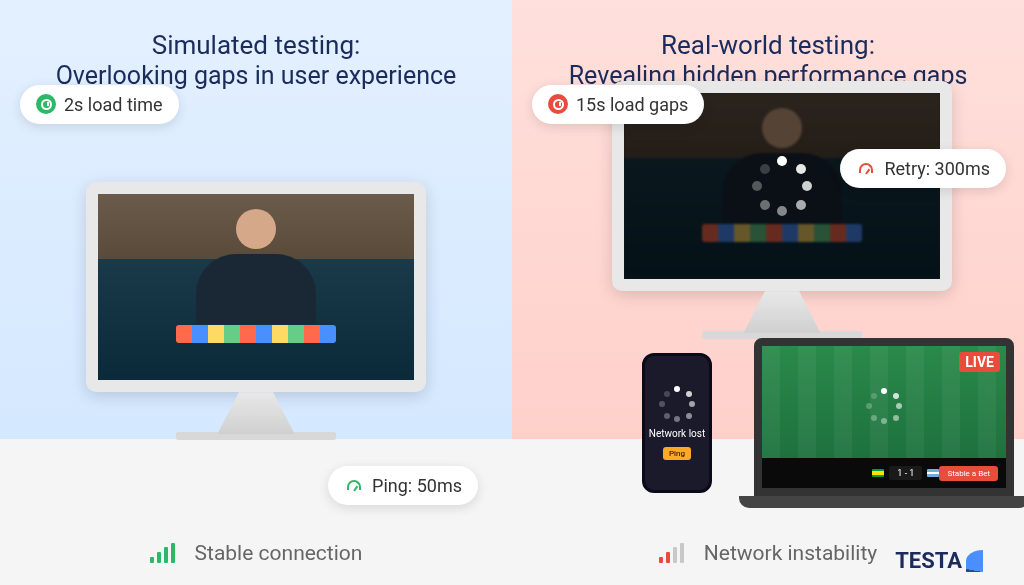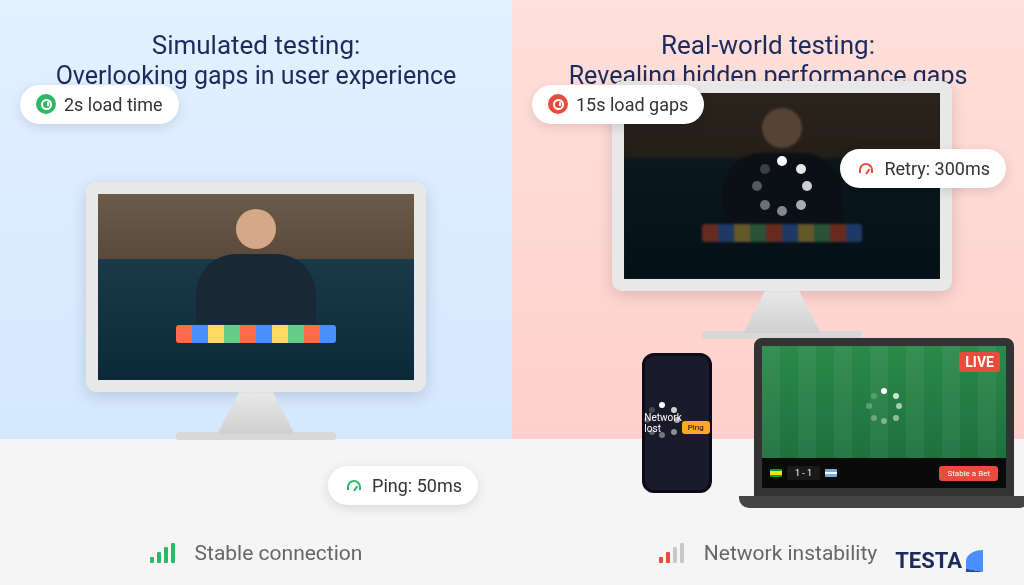--- a/index.html
+++ b/index.html
@@ -32,28 +32,28 @@
 .clock-icon::before{content:'';position:absolute;top:1px;left:4px;width:2px;height:4px;background:#fff}
 .gauge-icon{width:14px;height:10px;border:2px solid currentColor;border-bottom:none;border-radius:14px 14px 0 0;position:relative}
 .gauge-icon::after{content:'';position:absolute;bottom:-1px;left:50%;width:2px;height:6px;background:currentColor;transform-origin:bottom;transform:translateX(-50%) rotate(35deg)}
 .footer{display:flex;align-items:center;justify-content:center;gap:20px;font-size:21px;color:#666;padding-top:8px}
 .signal{display:flex;align-items:flex-end;gap:3px;height:20px}
 .bar{width:4px;border-radius:1px}
 .bar-on{background:#2db868}
 .bar-red{background:#e74c3c}
 .bar-off{background:#c8c8c8}
 .b1{height:6px}.b2{height:11px}.b3{height:16px}.b4{height:20px}
-.phone{position:absolute;width:70px;height:140px;background:#1a1a2a;border-radius:12px;border:3px solid #0a0a1a;bottom:40px;left:100px;z-index:3;display:flex;flex-direction:row;align-items:center;justify-content:center;color:#fff;font-size:10px}
+.phone{position:absolute;width:70px;height:140px;background:#1a1a2a;border-radius:12px;border:3px solid #0a0a1a;bottom:40px;left:100px;z-index:3;display:flex;flex-direction:column;align-items:center;justify-content:center;color:#fff;font-size:10px}
 .phone-btn{margin-top:8px;background:#ffa726;color:#000;padding:2px 6px;border-radius:3px;font-size:8px}
 .laptop{position:absolute;width:260px;height:175px;right:-20px;bottom:20px;z-index:4}
 .laptop-screen{width:260px;height:158px;background:#1a1a1a;border:8px solid #333;border-radius:8px 8px 0 0;overflow:hidden;position:relative}
 .laptop-base{width:290px;height:12px;background:#444;margin-left:-15px;border-radius:0 0 10px 10px}
 .field{width:100%;height:100%;background:linear-gradient(180deg,#2a8a4a 0%,#1a6a3a 100%);position:relative}
 .field::before{content:'';position:absolute;inset:0;background:repeating-linear-gradient(90deg,rgba(255,255,255,0.05) 0 18px,transparent 18px 36px)}
-.scorebar{position:absolute;bottom:0;left:0;right:0;height:30px;background:#0a0a0a;display:flex;align-items:center;justify-content:space-between;padding:0 8px;font-size:9px;color:#fff}
+.scorebar{position:absolute;bottom:0;left:0;right:0;height:30px;background:#0a0a0a;display:flex;align-items:center;justify-content:flex-end;padding:0 8px;font-size:9px;color:#fff}
 .score{background:#1a1a1a;padding:2px 8px;border-radius:2px}
 .bet-btn{background:#e74c3c;padding:3px 8px;border-radius:3px;font-size:8px}
 .live-badge{position:absolute;top:6px;right:6px;background:#e74c3c;color:#fff;padding:2px 6px;border-radius:3px;font-size:14px;font-weight:700}
 .flag{width:12px;height:8px;display:inline-block;border-radius:1px}
 .flag-br{background:linear-gradient(#009b3a 30%,#fedf00 30% 70%,#009b3a 70%)}
 .flag-ar{background:linear-gradient(#74acdf 33%,#fff 33% 66%,#74acdf 66%)}
 .logo{position:absolute;bottom:12px;right:24px;font-size:22px;font-weight:700;color:#1a2b5c;display:flex;align-items:center;gap:4px;z-index:10}
 .logo-arc{width:34px;height:22px;background:conic-gradient(from 200deg at 50% 100%,#2a4a8a 0deg 80deg,#4a8fff 80deg 160deg,transparent 160deg);border-radius:50% 50% 0 0}
 .monitor-right{position:absolute;left:70px;top:-10px}
 </style>

